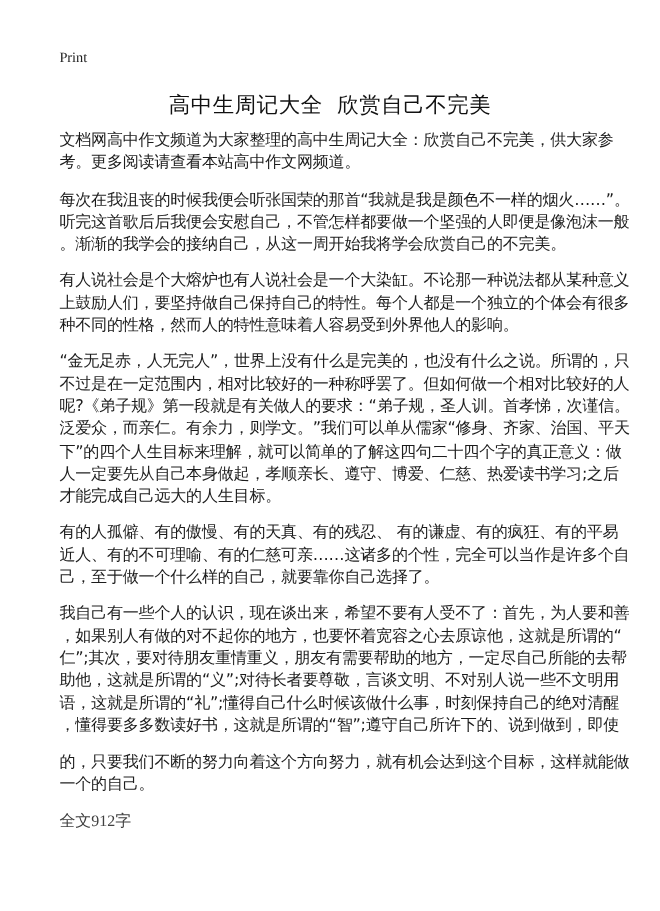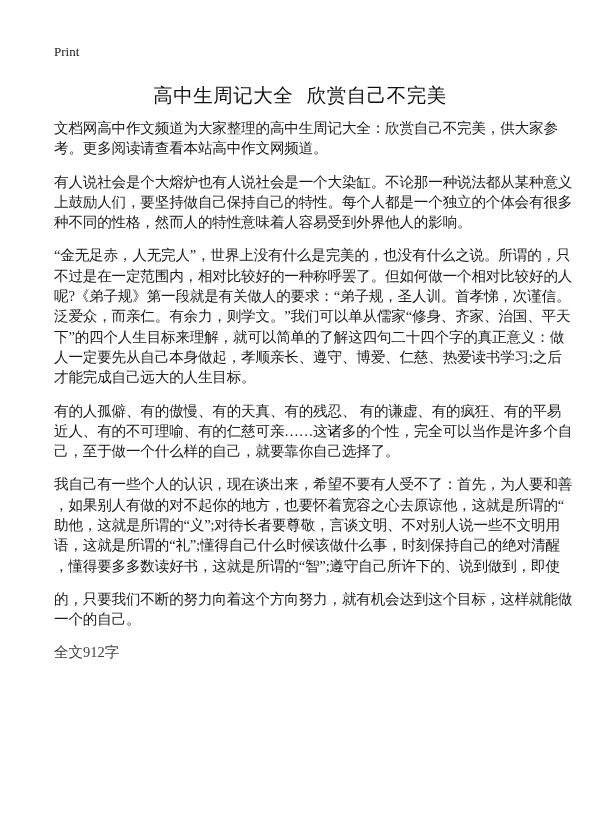--- a/index.html
+++ b/index.html
@@ -12,41 +12,46 @@
       position: absolute; left: 54px; top: 44px;
       font-family: "Liberation Serif", "DejaVu Serif", serif;
       font-size: 13px; color: #222;
     }
     .title {
       position: absolute; left: 0; top: 82px; width: 600px;
       text-align: center; font-size: 19.5px; letter-spacing: 0.5px; color: #111;
       white-space: pre;
     }
     .content { position: absolute; left: 54px; top: 118px; width: 500px; }
-    .para { margin: 0 0 13px 0; font-family: Liberation Serif, serif; }
+    .para { margin: 0 0 13px 0; }
     .line {
       display: block; font-size: 14.6px; line-height: 20.3px; white-space: nowrap;
       letter-spacing: -0.2px; color: #1c1c1c;
     }
     .wordcount {
       font-family: "Liberation Serif", "DejaVu Serif", serif;
       font-size: 14.5px; color: #404040; margin-top: 4px;
     }
   </style>
 </head>
 <body>
 
 <div class="print-label">Print</div>
 
 <h1 class="title" style="margin:0;font-weight:normal;">高中生周记大全  欣赏自己不完美</h1>
 
 <div class="content">
   <div class="para">
     <span class="line">文档网高中作文频道为大家整理的高中生周记大全：欣赏自己不完美，供大家参</span>
     <span class="line">考。更多阅读请查看本站高中作文网频道。</span>
+  </div>
+  <div class="para">
+    <span class="line">每次在我沮丧的时候我便会听张国荣的那首“我就是我是颜色不一样的烟火……”。</span>
+    <span class="line">听完这首歌后后我便会安慰自己，不管怎样都要做一个坚强的人即便是像泡沫一般</span>
+    <span class="line">。渐渐的我学会的接纳自己，从这一周开始我将学会欣赏自己的不完美。</span>
   </div>
   <div class="para">
     <span class="line">有人说社会是个大熔炉也有人说社会是一个大染缸。不论那一种说法都从某种意义</span>
     <span class="line">上鼓励人们，要坚持做自己保持自己的特性。每个人都是一个独立的个体会有很多</span>
     <span class="line">种不同的性格，然而人的特性意味着人容易受到外界他人的影响。</span>
   </div>
   <div class="para">
     <span class="line">“金无足赤，人无完人”，世界上没有什么是完美的，也没有什么之说。所谓的，只</span>
     <span class="line">不过是在一定范围内，相对比较好的一种称呼罢了。但如何做一个相对比较好的人</span>
     <span class="line">呢?《弟子规》第一段就是有关做人的要求：“弟子规，圣人训。首孝悌，次谨信。</span>
@@ -56,20 +61,21 @@
     <span class="line">才能完成自己远大的人生目标。</span>
   </div>
   <div class="para">
     <span class="line">有的人孤僻、有的傲慢、有的天真、有的残忍、 有的谦虚、有的疯狂、有的平易</span>
     <span class="line">近人、有的不可理喻、有的仁慈可亲……这诸多的个性，完全可以当作是许多个自</span>
     <span class="line">己，至于做一个什么样的自己，就要靠你自己选择了。</span>
   </div>
   <div class="para">
     <span class="line">我自己有一些个人的认识，现在谈出来，希望不要有人受不了：首先，为人要和善</span>
     <span class="line">，如果别人有做的对不起你的地方，也要怀着宽容之心去原谅他，这就是所谓的“</span>
+    <span class="line">仁”;其次，要对待朋友重情重义，朋友有需要帮助的地方，一定尽自己所能的去帮</span>
     <span class="line">助他，这就是所谓的“义”;对待长者要尊敬，言谈文明、不对别人说一些不文明用</span>
     <span class="line">语，这就是所谓的“礼”;懂得自己什么时候该做什么事，时刻保持自己的绝对清醒</span>
     <span class="line">，懂得要多多数读好书，这就是所谓的“智”;遵守自己所许下的、说到做到，即使</span>
   </div>
   <div class="para">
     <span class="line">的，只要我们不断的努力向着这个方向努力，就有机会达到这个目标，这样就能做</span>
     <span class="line">一个的自己。</span>
   </div>
   <div class="wordcount">全文912字</div>
 </div>

